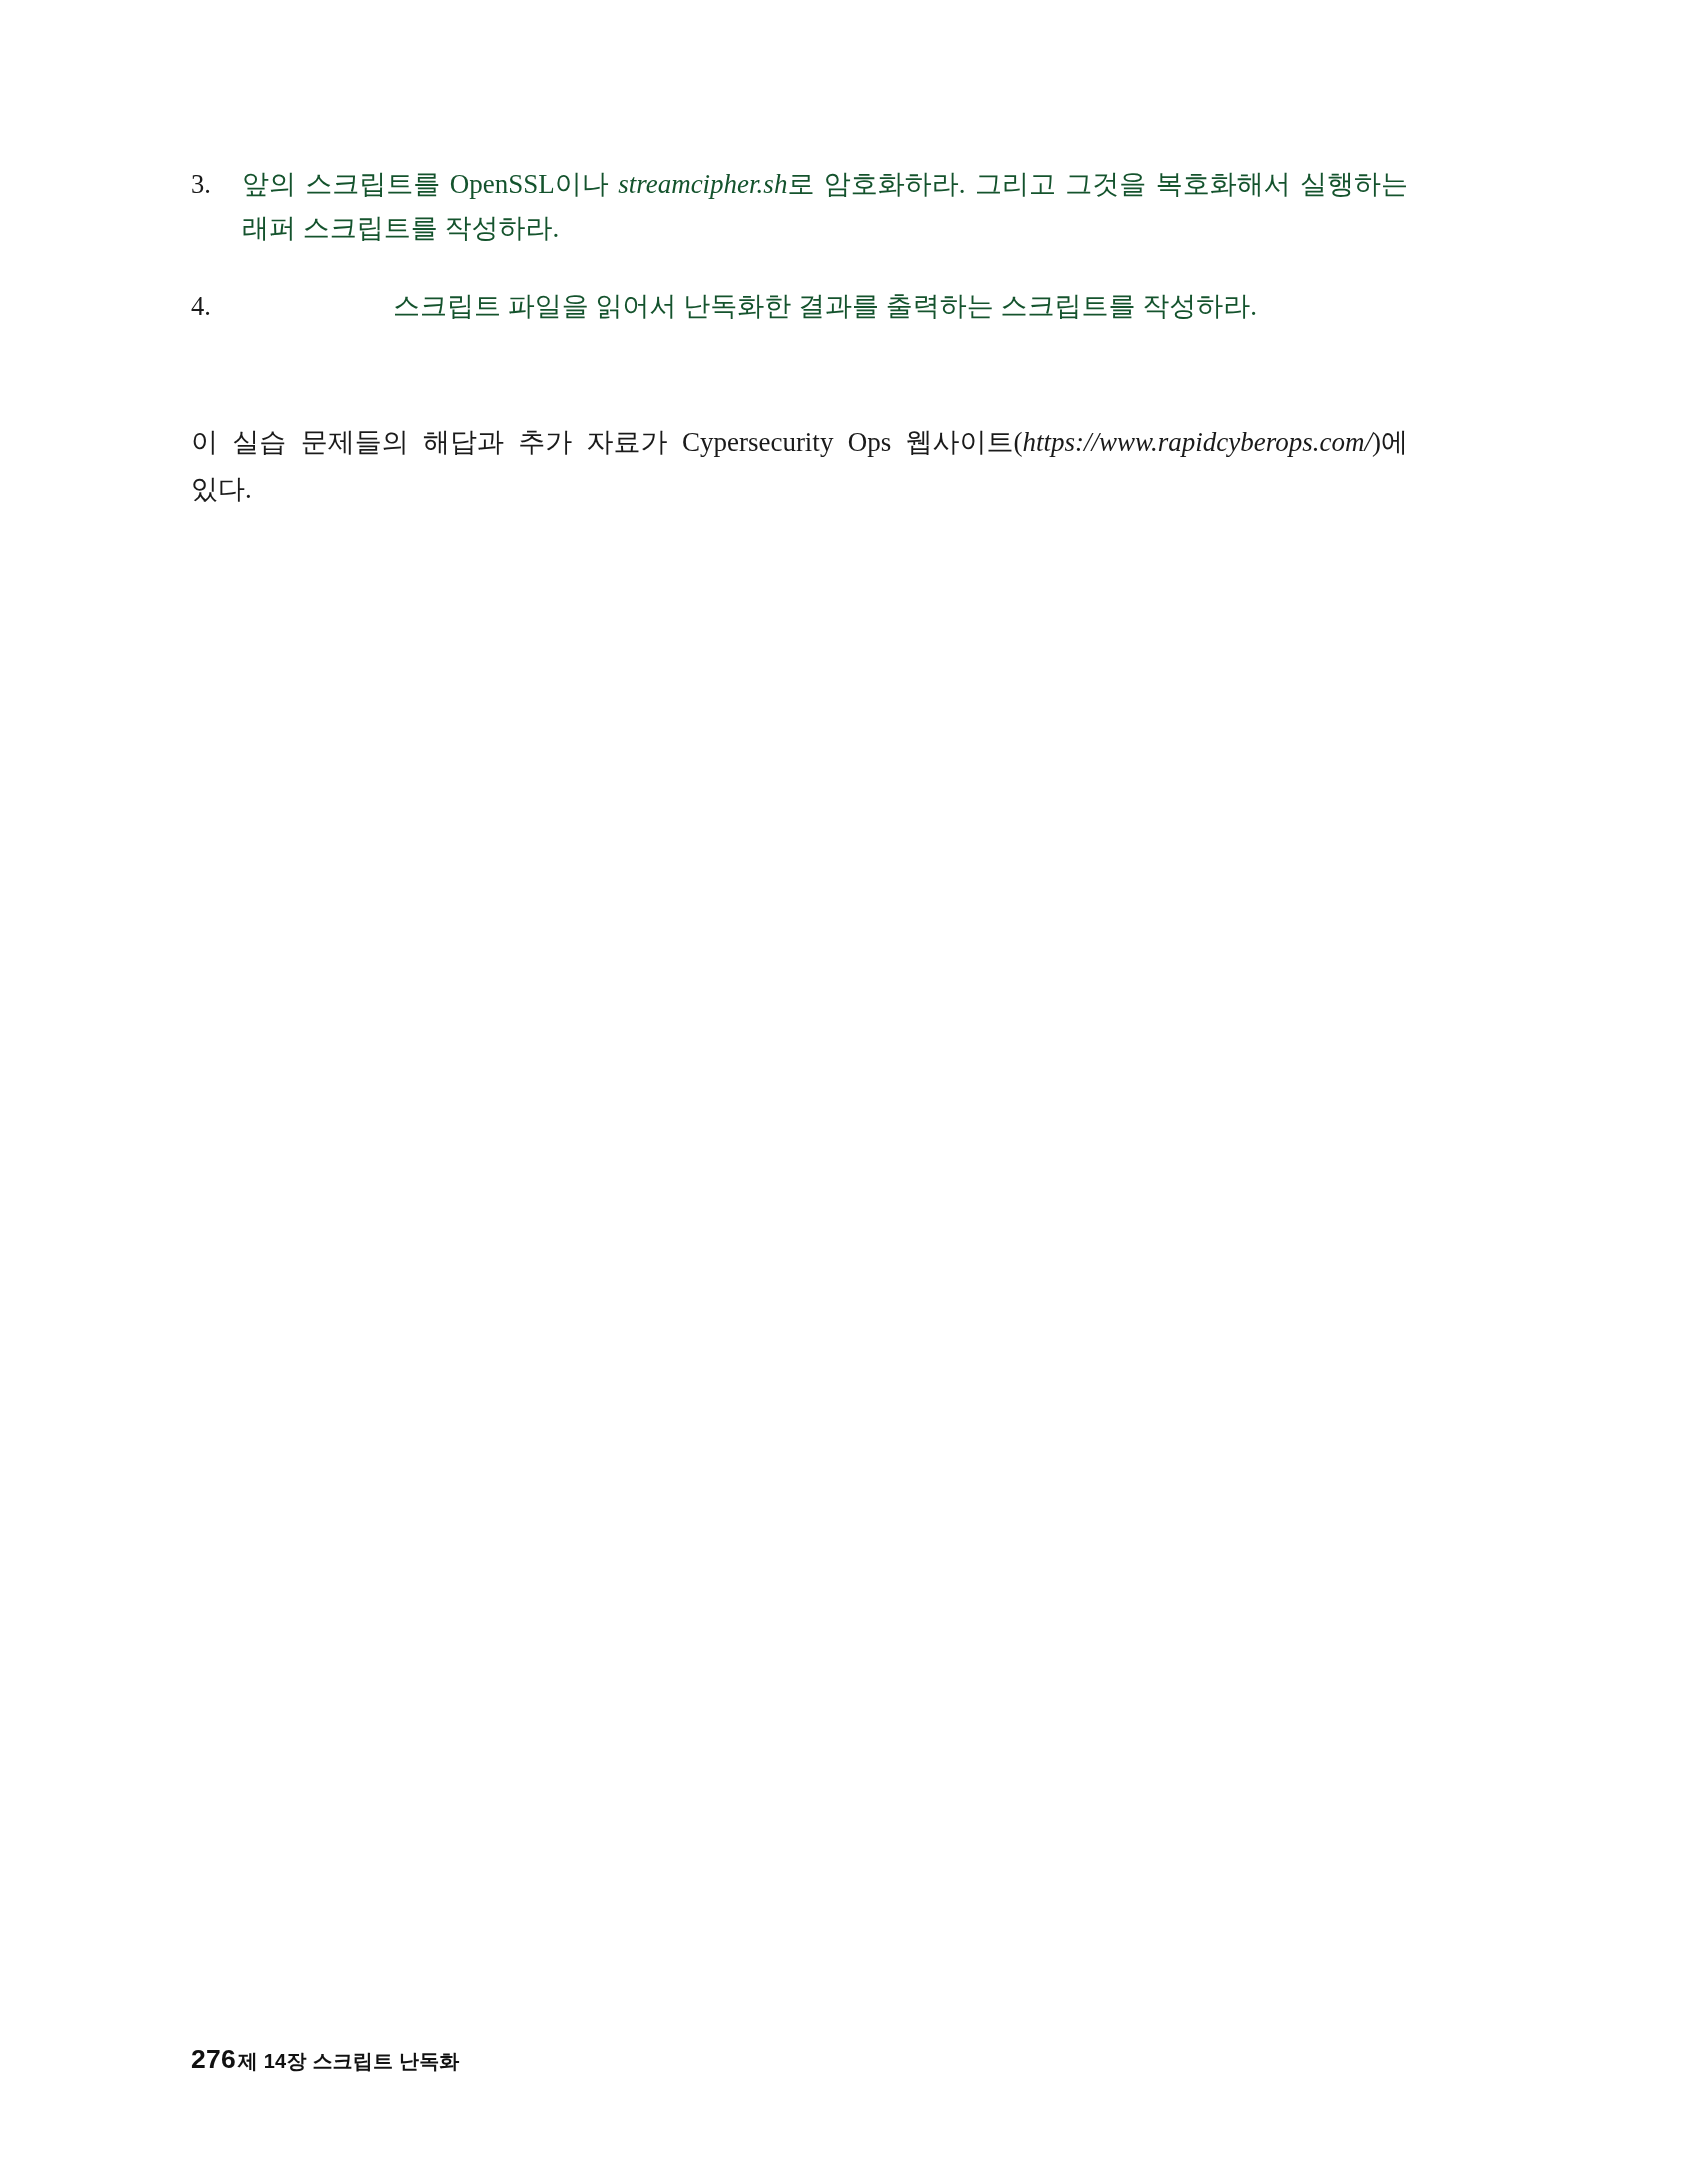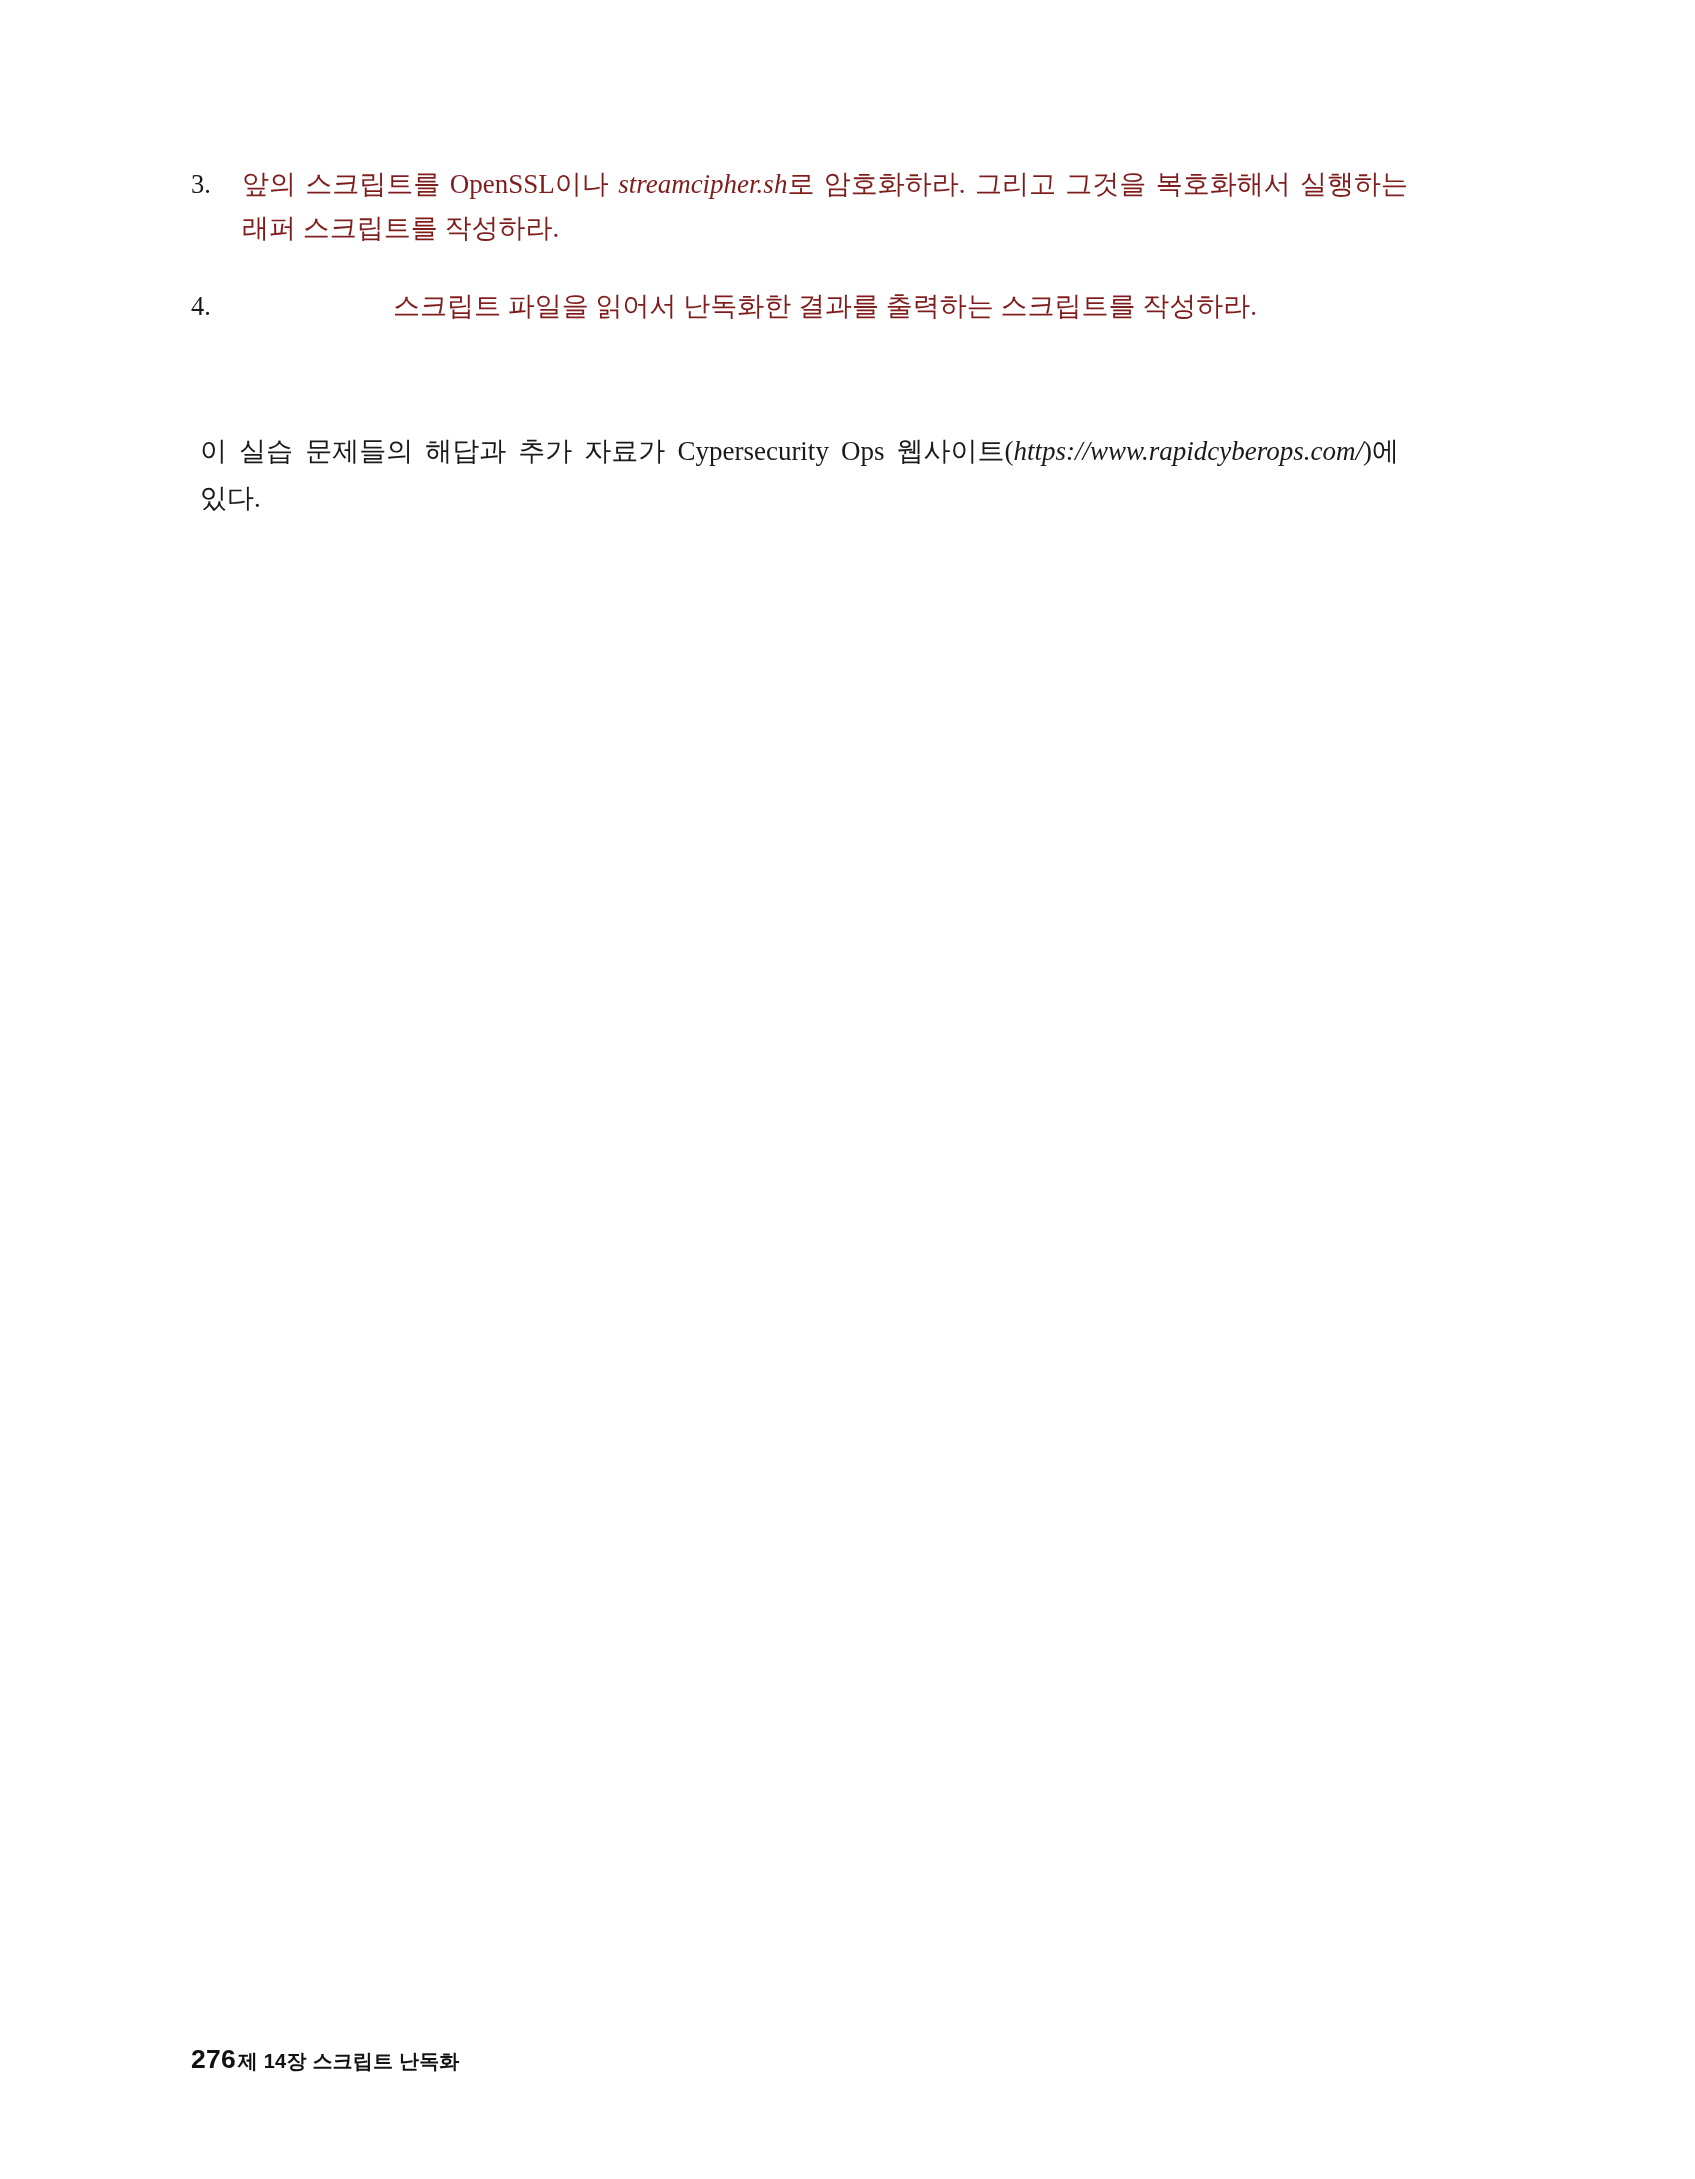--- a/index.html
+++ b/index.html
@@ -42,41 +42,41 @@
     font-family: "Liberation Serif", serif;
     color: #1a1a1a;
   }
   .ex-text {
     flex: 1 1 auto;
     font-size: 27px;
     line-height: 1.62;
     text-align: justify;
     text-justify: inter-word;
     word-break: keep-all;
-    color: #7f1d1d;
+    color: #14532d;
   }
   .ex-text.no-justify {
     text-align: center;
   }
   .ital {
     font-style: italic;
   }
 
   .gap {
     height: 55px;
   }
 
   .closing {
     font-size: 27px;
     line-height: 1.72;
     text-align: justify;
     text-justify: inter-word;
     word-break: keep-all;
     color: #1a1a1a;
-    margin: 9px;
+    margin: 0;
   }
   .closing .url {
     font-style: italic;
   }
 
   
   .footer {
     position: absolute;
     left: 191px;
     bottom: 104px;

